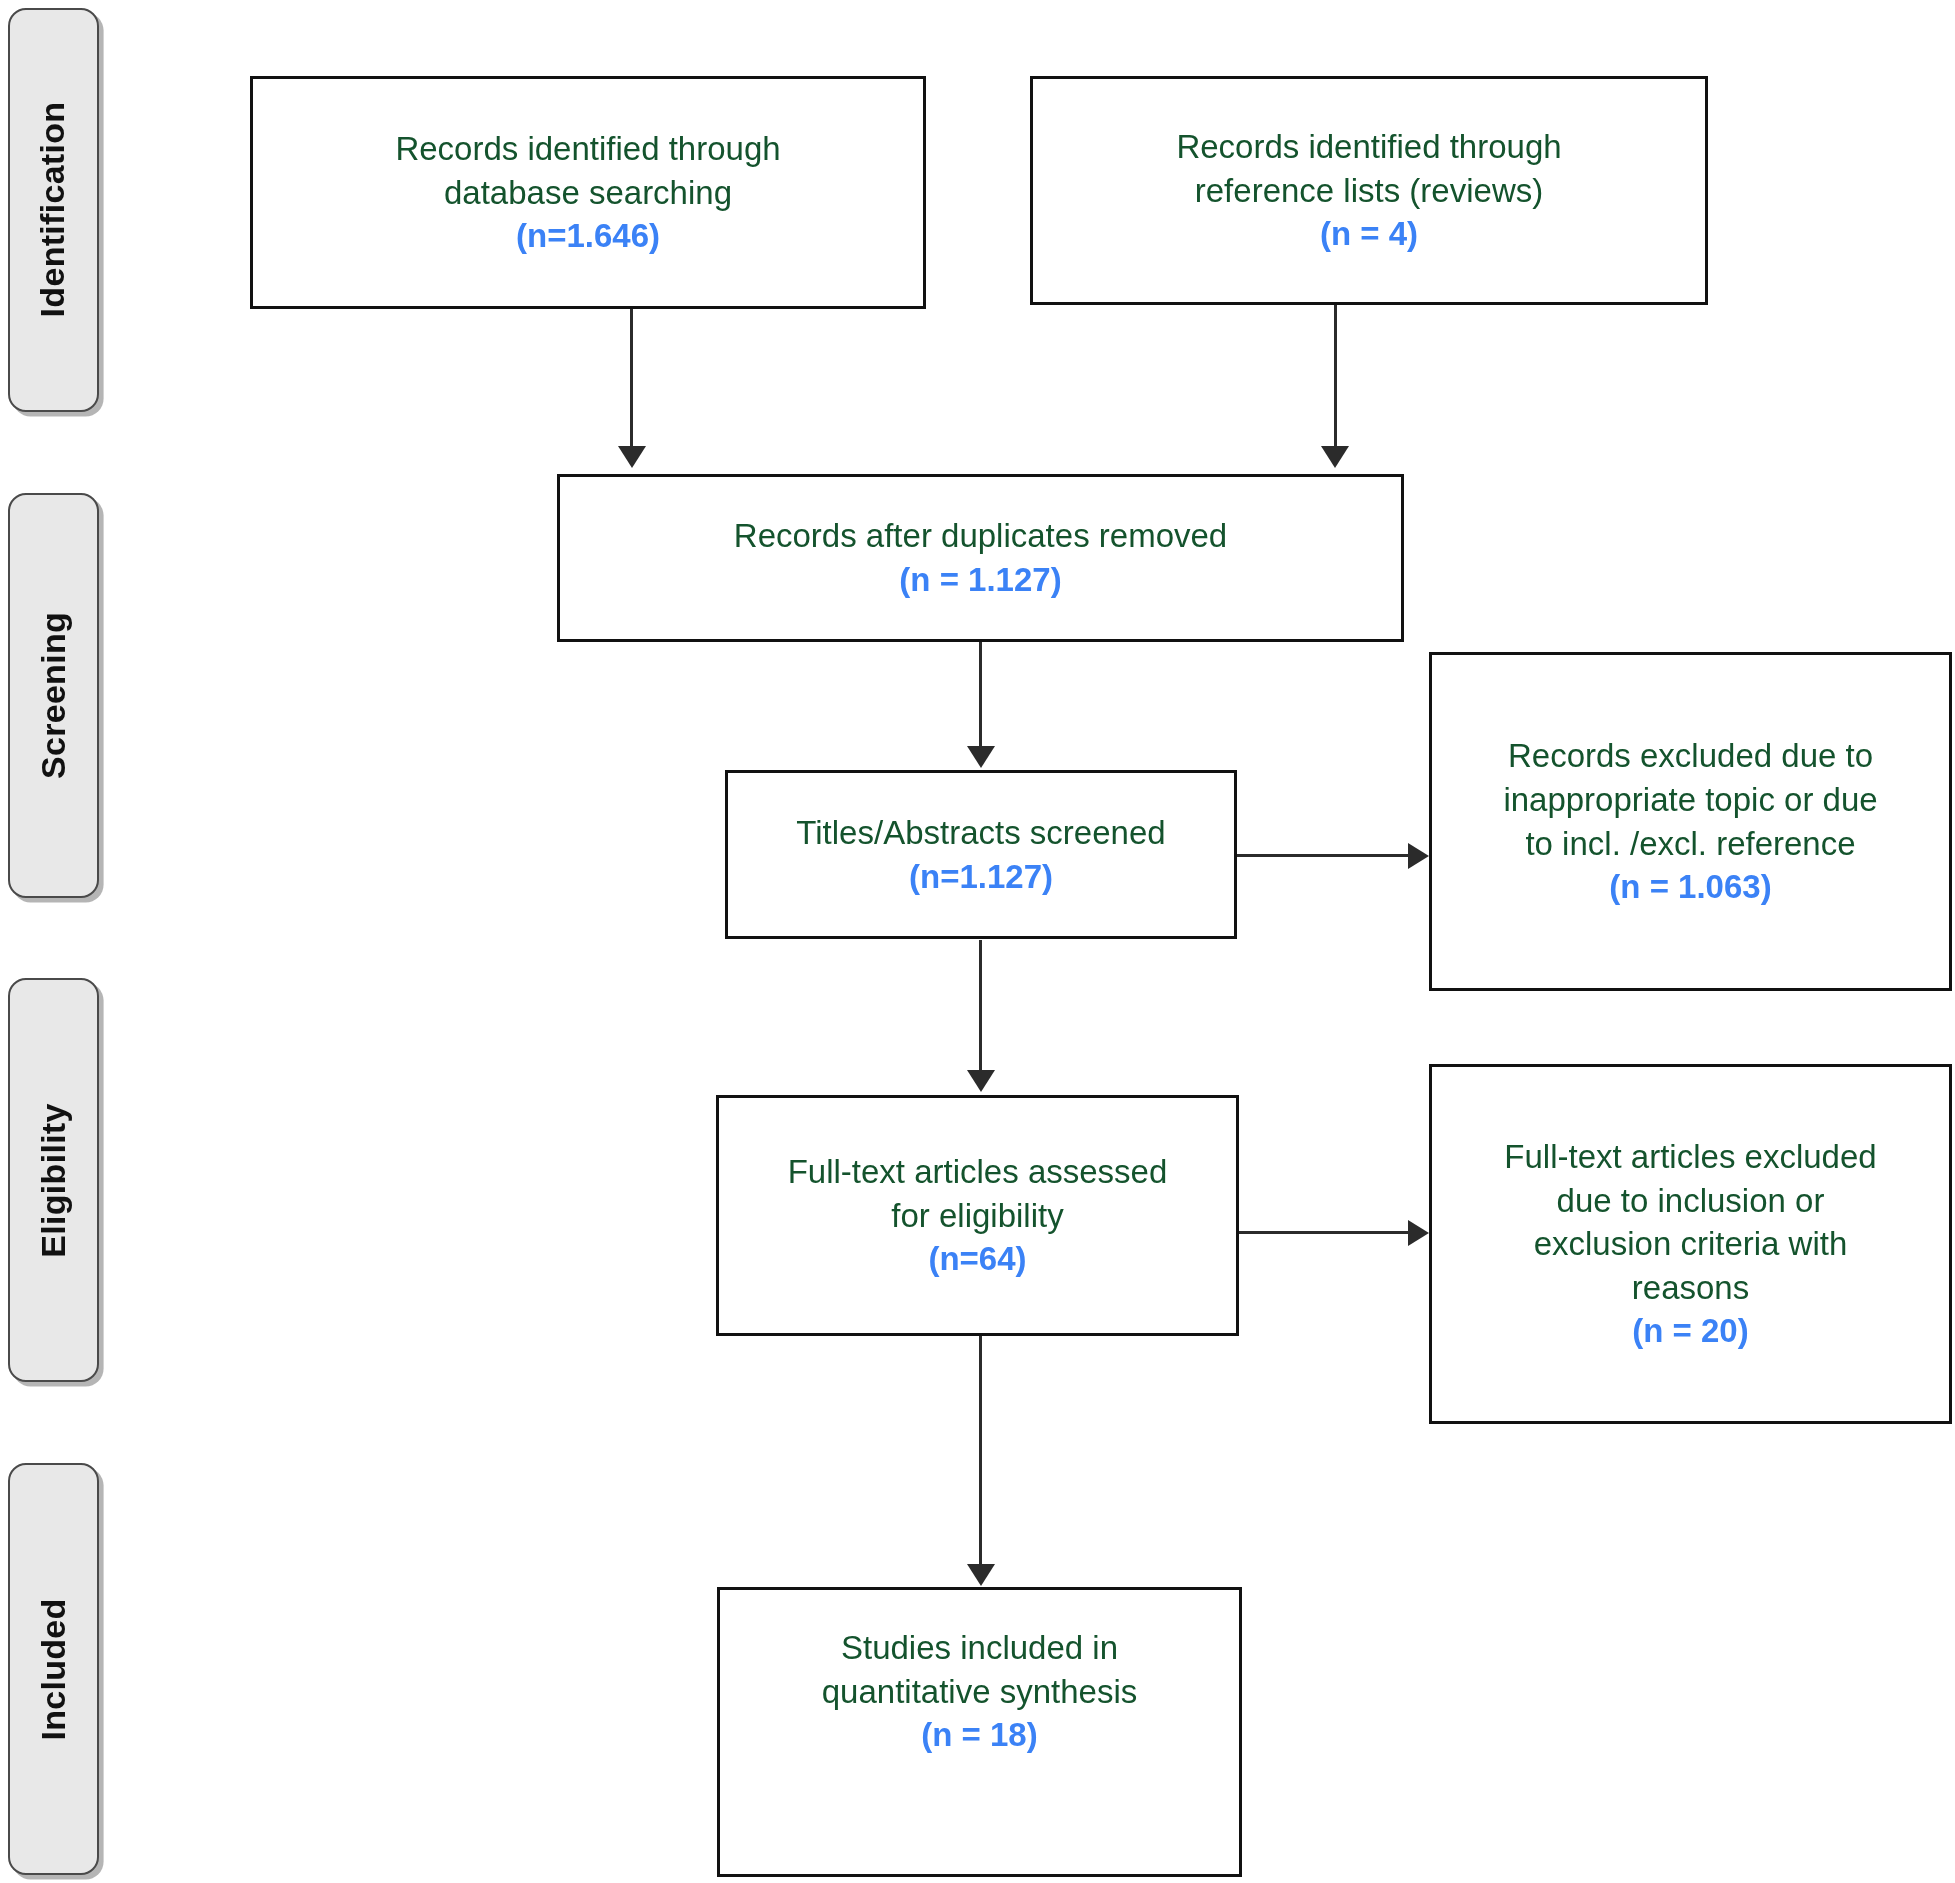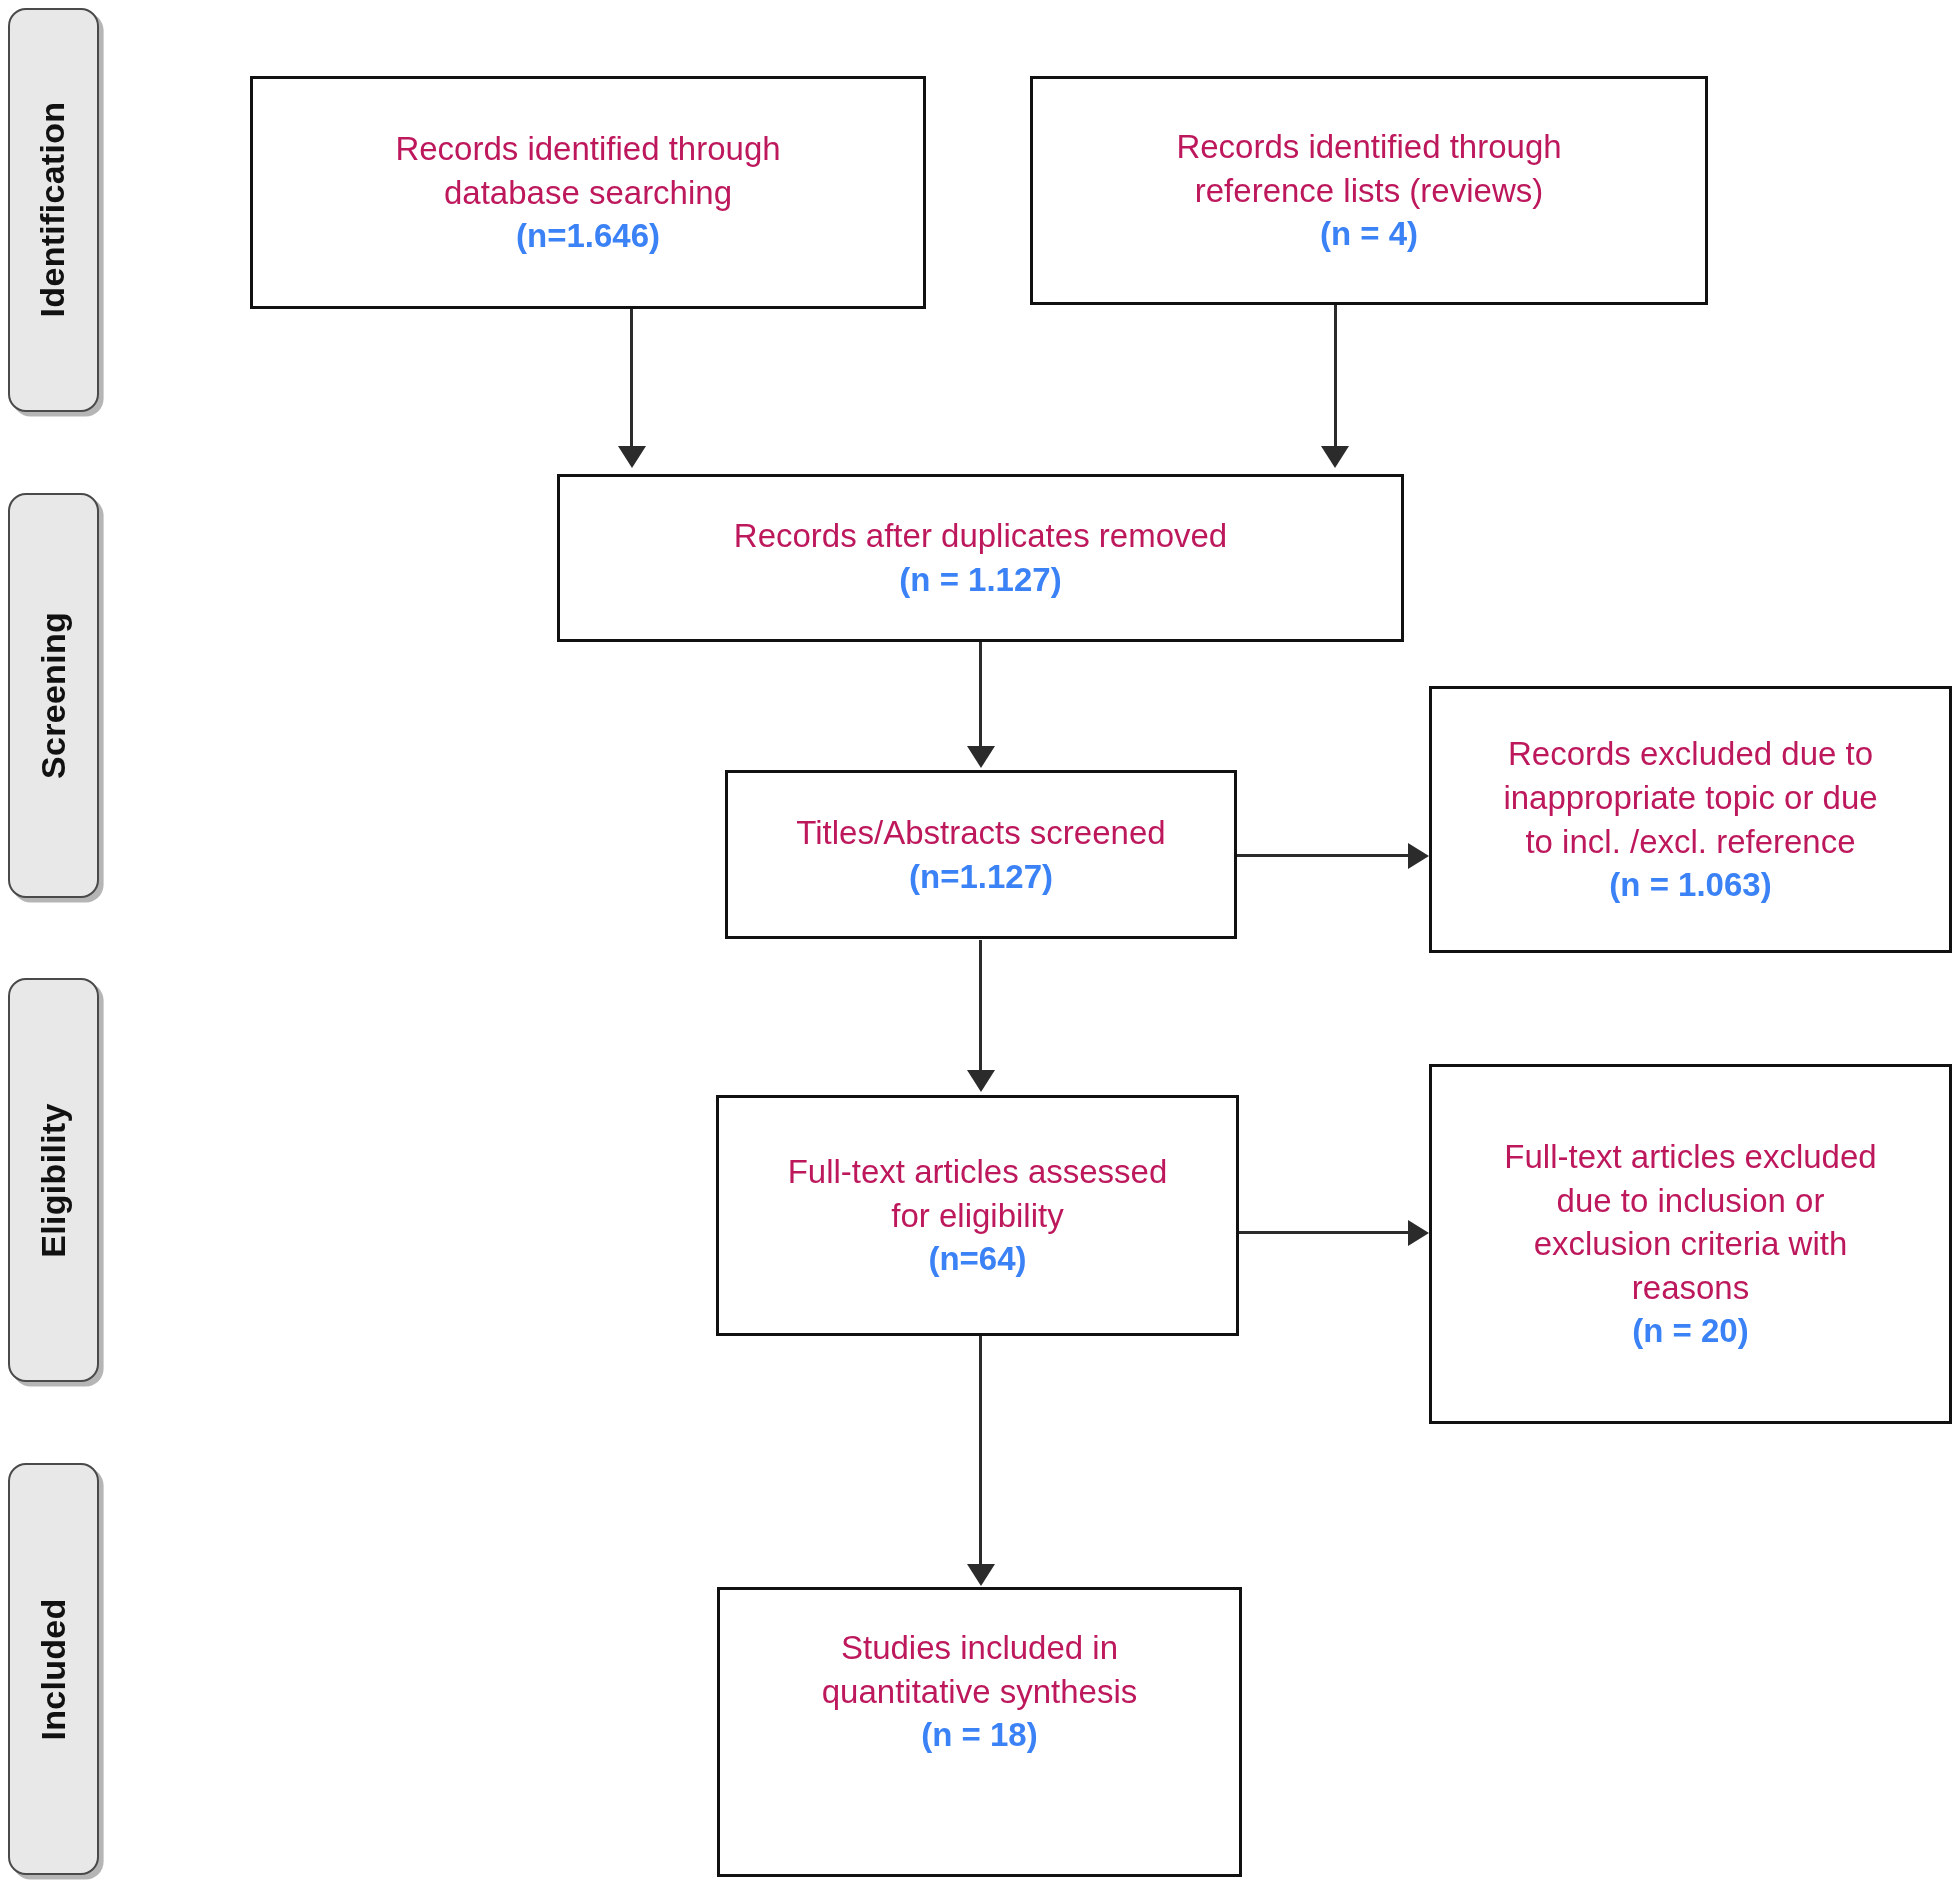--- a/index.html
+++ b/index.html
@@ -47,21 +47,21 @@
     flex-direction: column;
     align-items: center;
     justify-content: center;
     text-align: center;
     padding: 6.5px 11.7px;
   }
   .pbox .line {
     display: block;
     font-size: 33px;
     line-height: 1.32;
-    color: #be185d;
+    color: #14532d;
     white-space: nowrap;
   }
   .pbox .line.bold {
     font-weight: bold;
     color: #3b82f6;
   }
   
   .align-top { justify-content: flex-start; }
 
   
@@ -149,21 +149,21 @@
   <div class="pbox" style="left:557px; top:474px; width:847px; height:168px;">
     <span class="line">Records after duplicates removed</span>
     <span class="line bold">(n = 1.127)</span>
   </div>
 
   <div class="pbox" style="left:725px; top:770px; width:512px; height:169px;">
     <span class="line">Titles/Abstracts screened</span>
     <span class="line bold">(n=1.127)</span>
   </div>
 
-  <div class="pbox" style="left:1429px; top:686px; width:523px; height:267px;text-align:right;">
+  <div class="pbox" style="left:1429px; top:652px; width:523px; height:339px;text-align:right;">
     <span class="line">Records excluded due to</span>
     <span class="line">inappropriate topic or due</span>
     <span class="line">to incl. /excl. reference</span>
     <span class="line bold">(n = 1.063)</span>
   </div>
 
   <div class="pbox" style="left:716px; top:1095px; width:523px; height:241px;">
     <span class="line">Full-text articles assessed</span>
     <span class="line">for eligibility</span>
     <span class="line bold">(n=64)</span>

